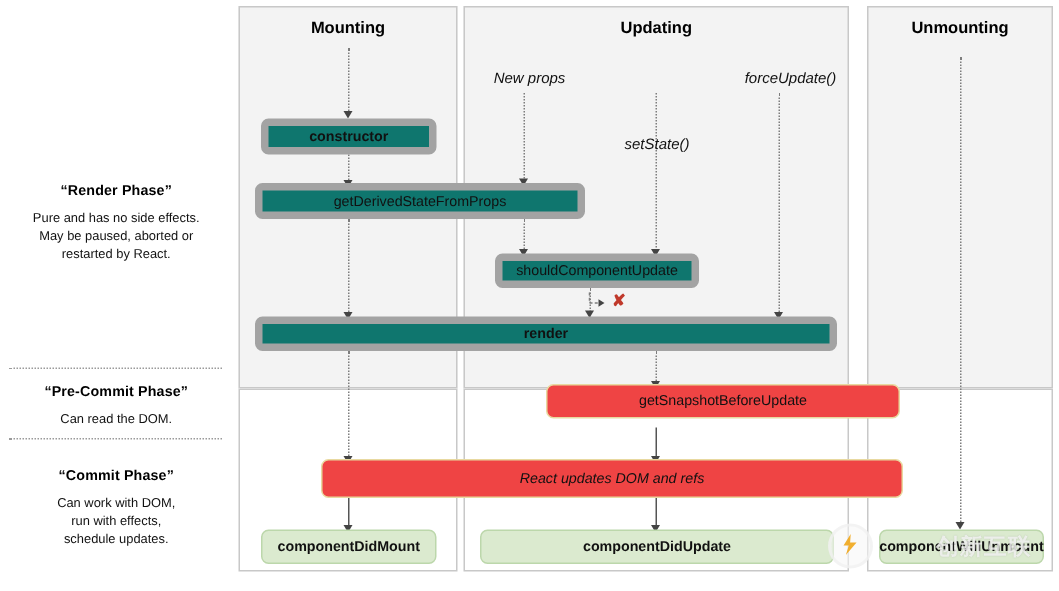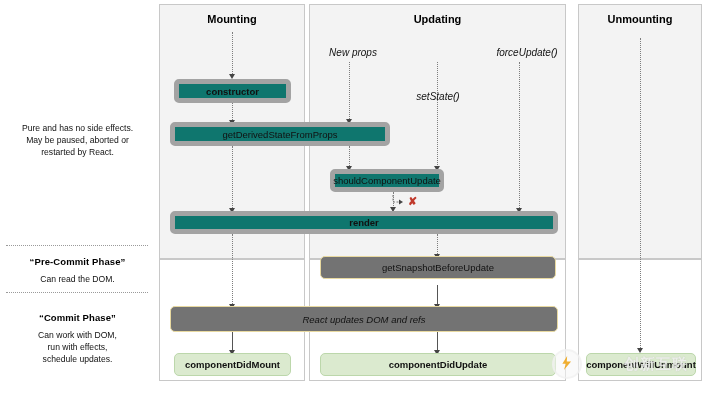--- a/index.html
+++ b/index.html
@@ -50,21 +50,21 @@
     position: absolute;
     box-sizing: border-box;
     border-radius: 5px;
     display: flex; align-items: center; justify-content: center;
     font-size: 9.5px;
     text-align: center;
     z-index: 6;
     white-space: nowrap;
   }
   .node.blue   { background: #0f766e; border: 5px solid #a3a3a3; color: #111; }
-  .node.yellow { background: #737373; border: 1px solid #e8d9a0; color: #111; }
+  .node.yellow { background: #ef4444; border: 1px solid #e8d9a0; color: #111; margin-left: 44px; }
   .node.green  { background: #dbeacf; border: 1px solid #bcd7ab; color: #111; }
   .node.bold   { font-weight: bold; }
   .node.italic { font-style: italic; }
 
   
   .trigger {
     position: absolute;
     font-size: 10px; font-style: italic; color: #111;
     text-align: center; white-space: nowrap; z-index: 6;
   }
@@ -114,20 +114,21 @@
     letter-spacing: 1px; margin-left: 2px;
     text-shadow: 0 0 1px rgba(120,120,120,.35);
   }
 </style>
 </head>
 <body>
 
 <div id="left-column">
 
   <div class="phase-block" style="top:122px;">
+    <div class="phase-title">“Render Phase”</div>
     <div class="phase-desc">
       <div>Pure and has no side effects.</div>
       <div>May be paused, aborted or</div>
       <div>restarted by React.</div>
     </div>
   </div>
 
   <div class="phase-divider" style="top:245px;"></div>
 
   <div class="phase-block" style="top:256px;">
@@ -214,21 +215,21 @@
 <div class="vline solid" style="left:437px; top:332px; height:20px;"></div>
 <div class="arrowhead" style="left:433.5px; top:350px;"></div>
 
 <div class="vline dotted" style="left:640px; top:38px; height:312px;"></div>
 <div class="arrowhead" style="left:636.5px; top:348px;"></div>
 
 <div class="node blue bold" style="left:174px; top:79px; width:117px; height:24px;">constructor</div>
 
 <div class="node blue" style="left:170px; top:122px; width:220px; height:24px;">getDerivedStateFromProps</div>
 
-<div class="node blue" style="left:330px; top:169px; width:114px; height:23px;">shouldComponentUpdate</div>
+<div class="node blue" style="left:330px; top:169px; width:136px; height:23px;">shouldComponentUpdate</div>
 
 <div class="node blue bold" style="left:170px; top:211px; width:388px; height:23px;">render</div>
 
 <div class="node yellow" style="left:320px; top:256px; width:236px; height:23px;">getSnapshotBeforeUpdate</div>
 
 <div class="node yellow italic" style="left:170px; top:306px; width:388px; height:26px;">React updates DOM and refs</div>
 
 <div class="node green bold" style="left:174px; top:353px; width:117px; height:23px;">componentDidMount</div>
 
 <div class="node green bold" style="left:320px; top:353px; width:236px; height:23px;">componentDidUpdate</div>

